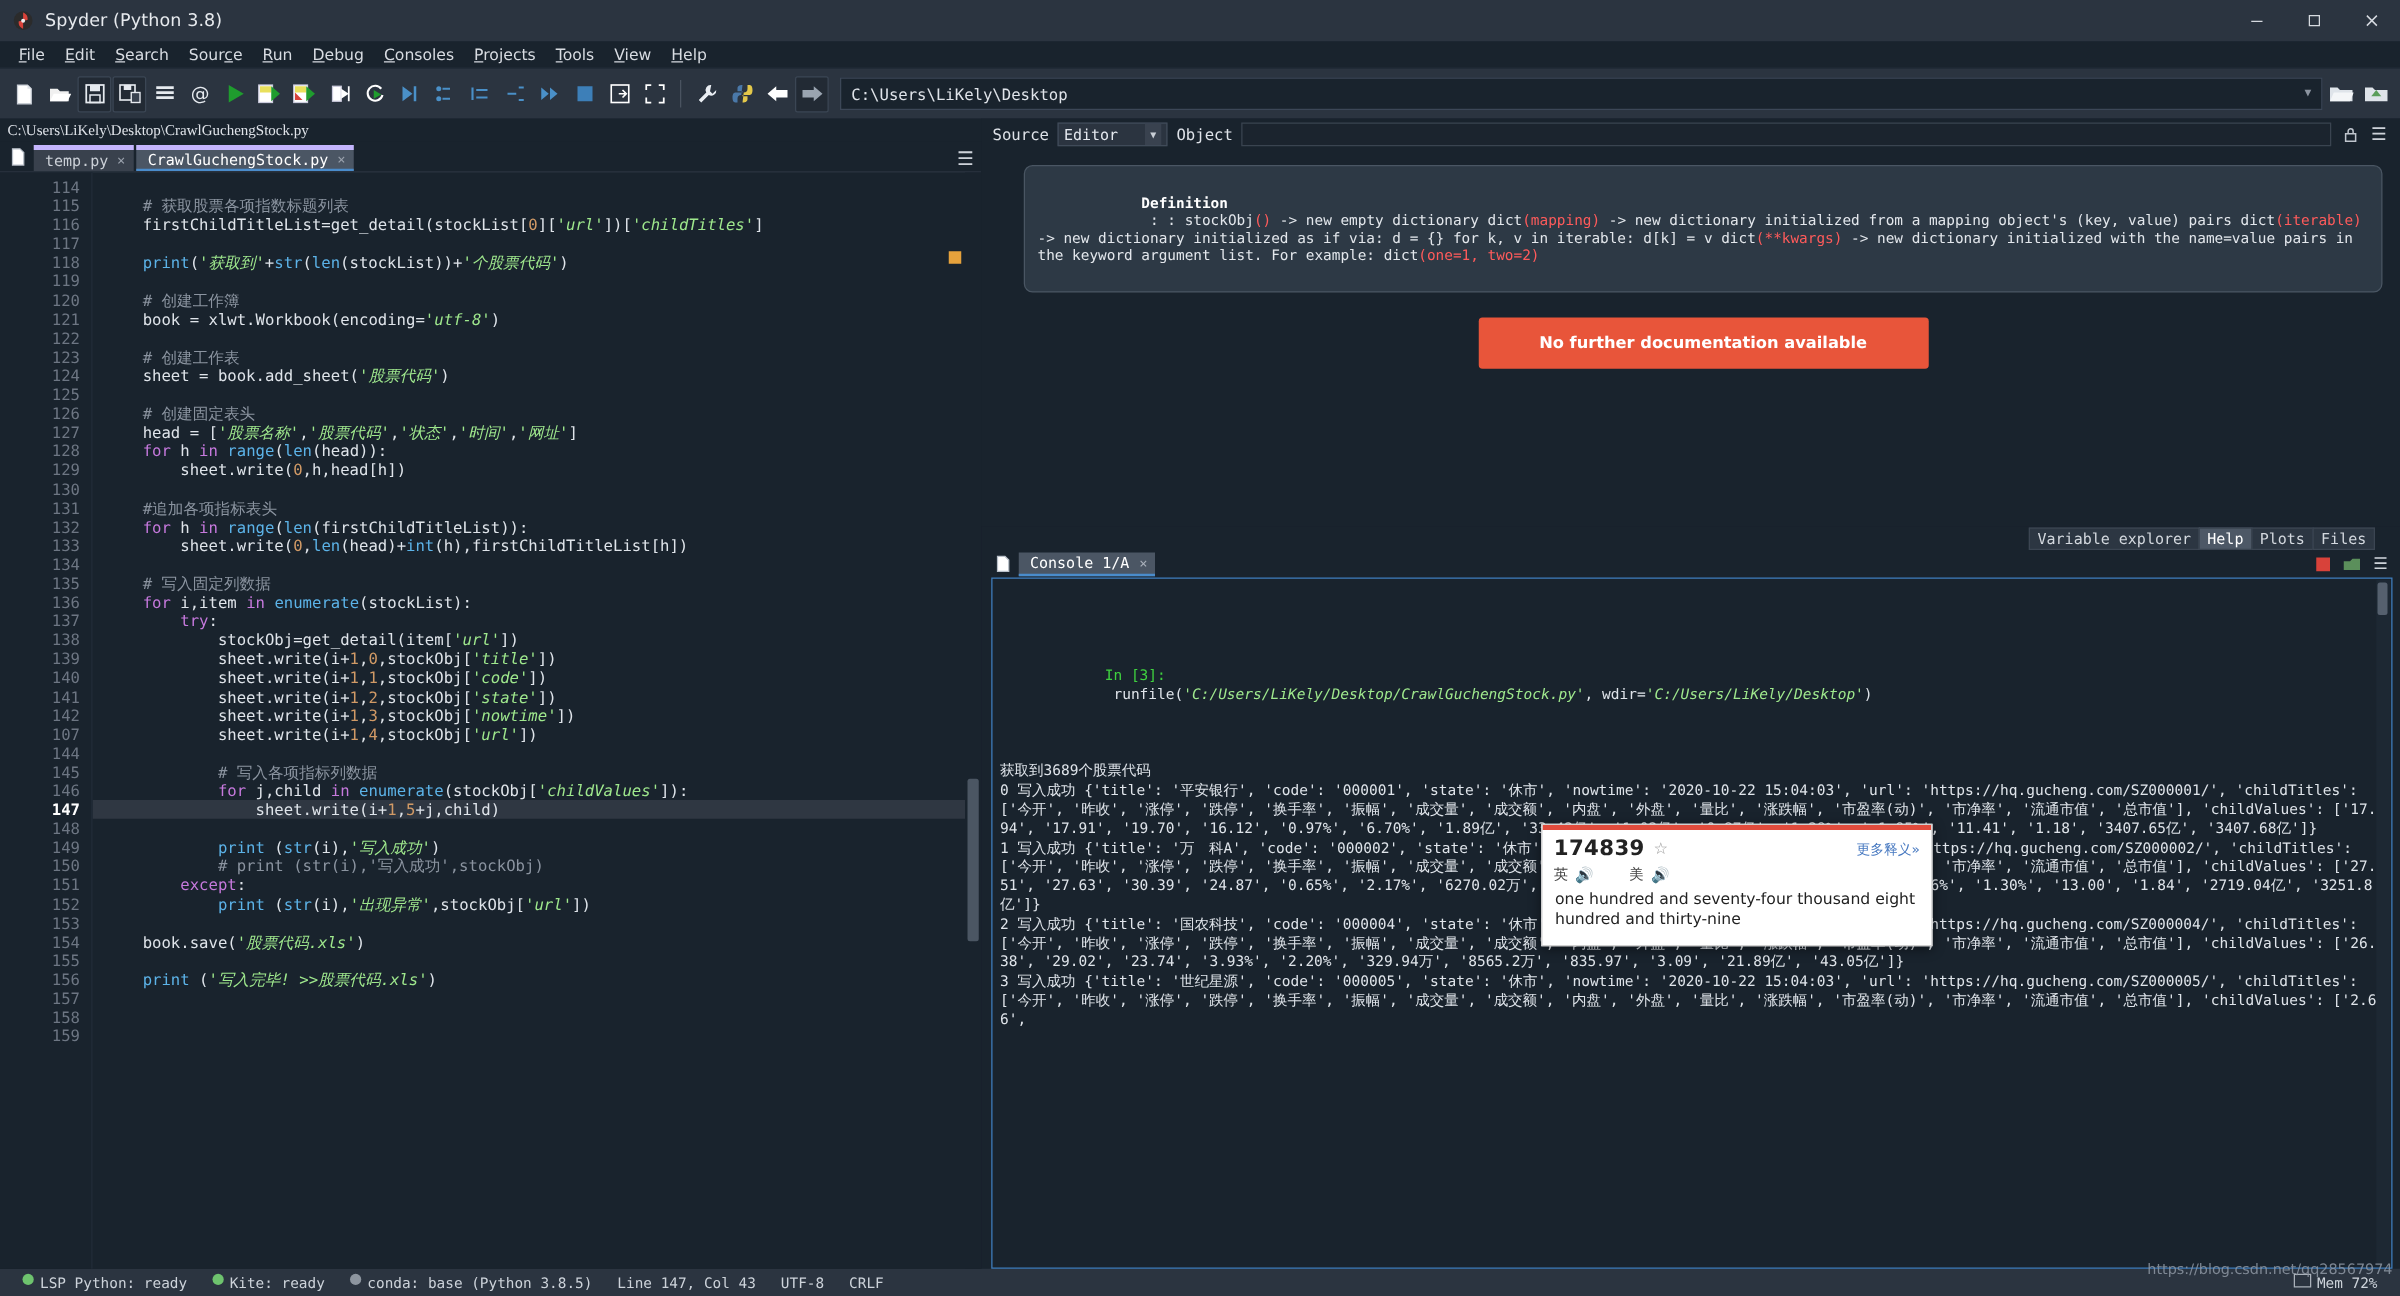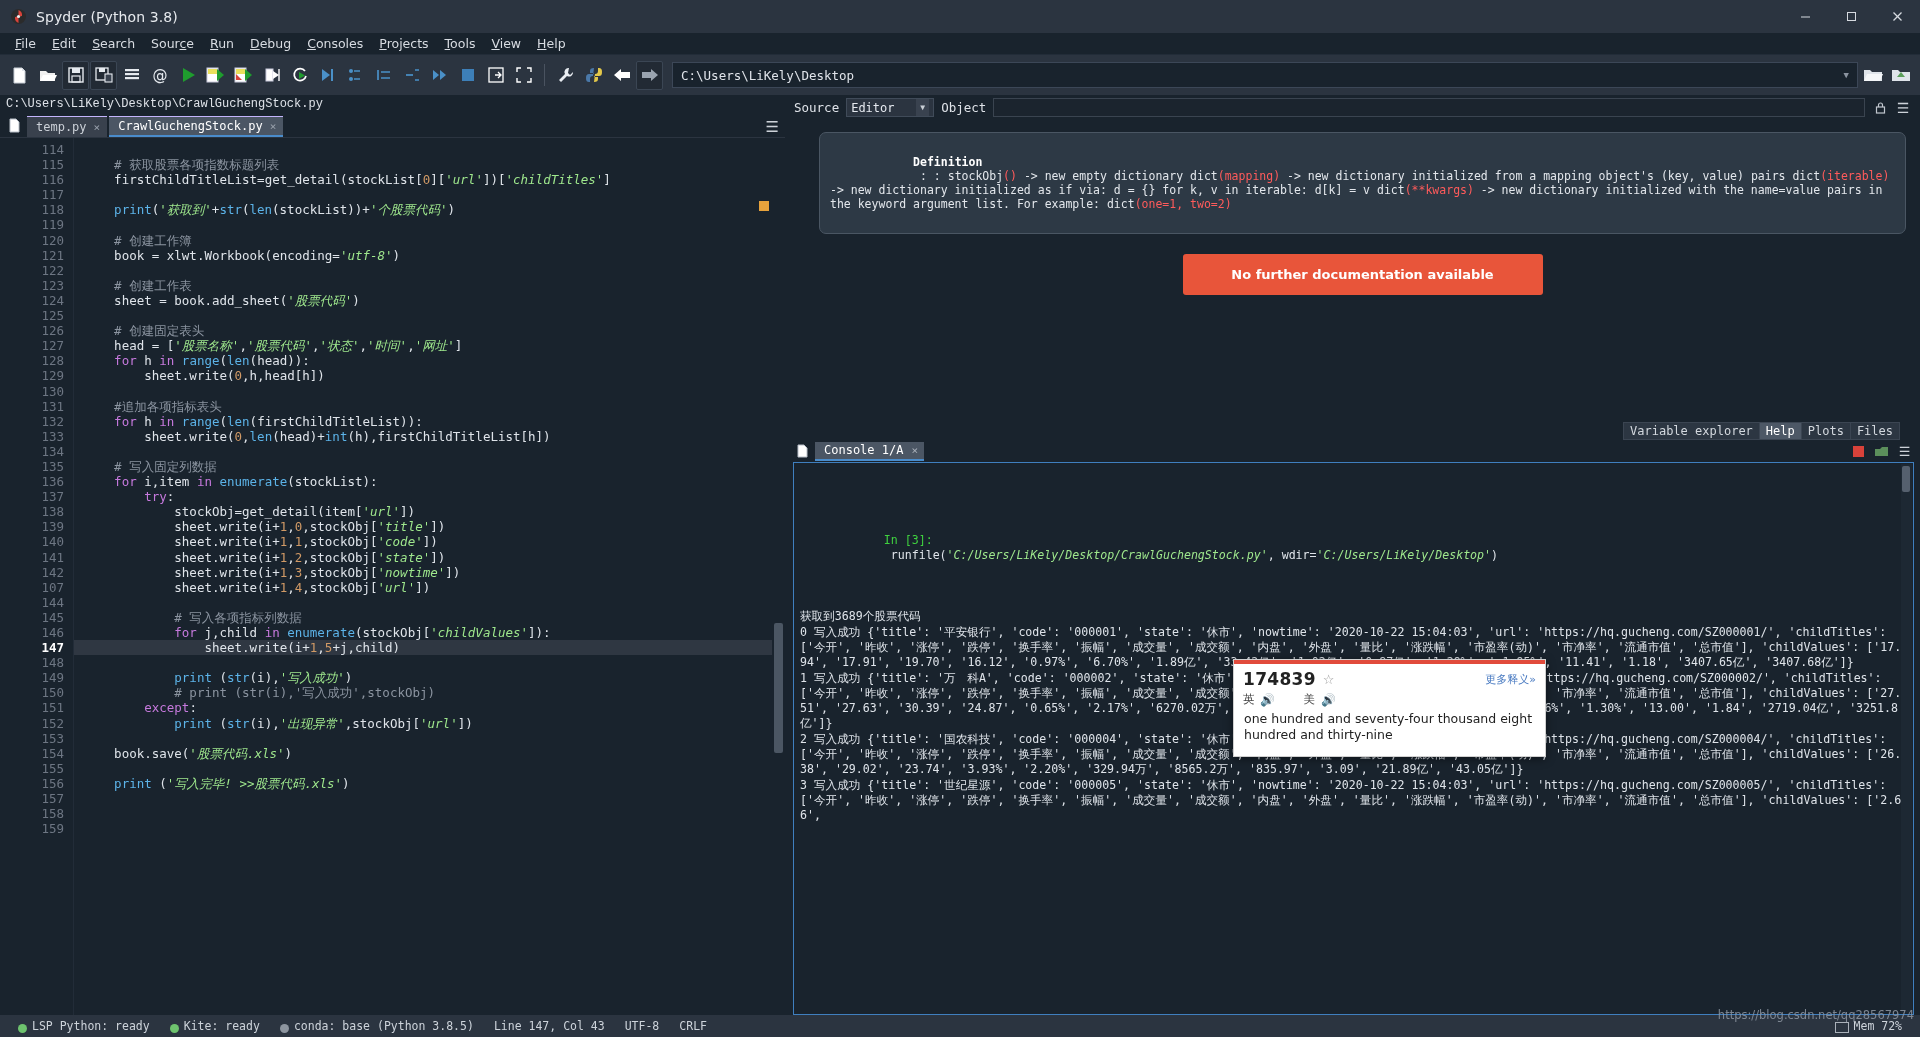--- a/index.html
+++ b/index.html
@@ -52,31 +52,31 @@
   .path-caret { margin-left:auto; color:#8b94a0; font-size:9px; }
 
   
   .main { flex:1; display:flex; min-height:0; background:#19232d; }
   .left { width:785px; display:flex; flex-direction:column; min-width:0; }
   .right { flex:1; display:flex; flex-direction:column; min-width:0; }
 
   
   .filepath {
     height:18px; background:#19232d; display:flex; align-items:center;
-    padding-left:6px; font-family:Liberation Mono, monospace;
+    padding-left:6px; font-family:Liberation Serif, serif;
     font-size:12px; color:#dfe3e9; flex:none;
   }
 
   
   .edtabs { height:24px; background:#19232d; display:flex; align-items:flex-end; flex:none; position:relative; }
   .edtab-icon { width:20px;height:22px;display:flex;align-items:center;justify-content:center;margin:0 3px 1px 4px; }
   .edtab {
     height:21px; display:flex; align-items:center; padding:0 7px 0 9px;
     background:#39414d; color:#cbd0d7; font-family:"DejaVu Sans Mono", monospace;
-    font-size:12px; margin-right:2px; border-top:1px solid #c4b5fd;
+    font-size:12px; margin-right:2px; border-top:4px solid #c4b5fd;
   }
   .edtab.active { background:#4b5664; color:#ffffff; border-bottom:2px solid #4a8ccb; }
   .edtab .x { margin-left:7px; color:#9aa2ad; font-size:11px; }
   .edtabs-hamb { position:absolute; right:6px; bottom:2px; color:#cdd2d9; font-size:15px; line-height:1; }
 
   
   .editor { flex:1; display:flex; background:#19232d; min-height:0; position:relative; border-top:1px solid #2b3440; }
   .gutter {
     width:74px; background:#19232d; color:#6d7683; text-align:right;
     font-family:"DejaVu Sans Mono", monospace; font-size:12.5px;
@@ -198,21 +198,21 @@
     position:absolute; right:6px; bottom:15px; color:#8e97a3; font-size:11.5px;
     font-family:"DejaVu Sans", sans-serif; opacity:.85;
   }
 
   
   .statusbar {
     height:22px; background:#2b3440; display:flex; align-items:center;
     flex:none; font-family:"DejaVu Sans Mono", monospace; font-size:11.5px; color:#cdd3da;
     padding:0 8px; gap:0;
   }
-  .st-item { display:flex; align-items:flex-end; gap:5px; padding:0 10px; }
+  .st-item { display:flex; align-items:flex-start; gap:5px; padding:0 10px; }
   .st-dot { width:9px;height:9px;border-radius:50%;background:#6ec36e;flex:none; }
   .st-dot.gray { background:#8d959f; }
   .st-spacer { flex:1; }
   .memicon { width:14px;height:11px;border:1px solid #aab1ba; display:inline-block; }
 </style>
 </head>
 <body>
 
 <div class="app">
 

